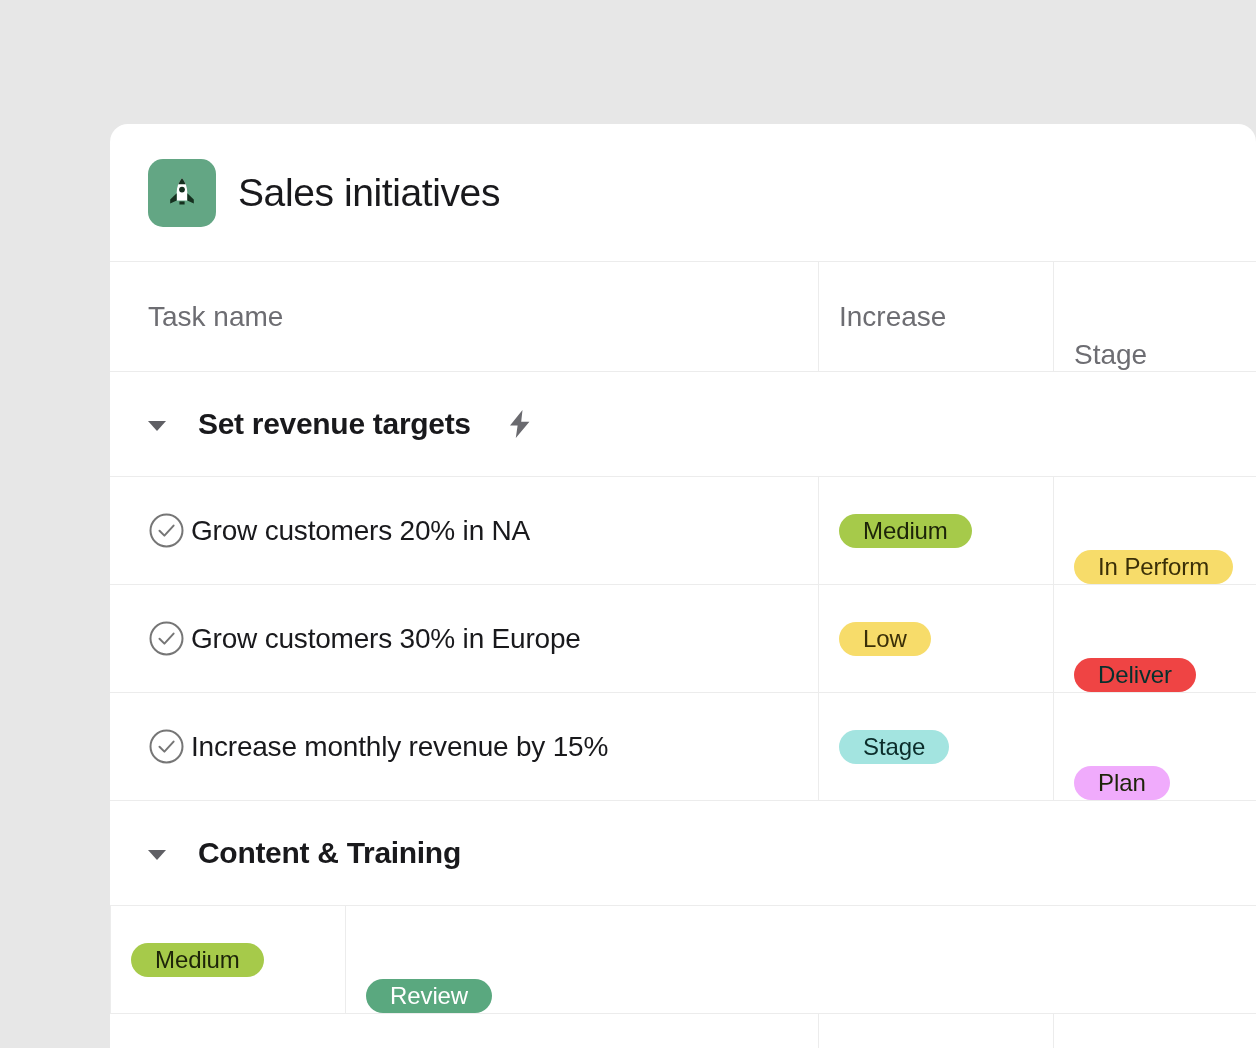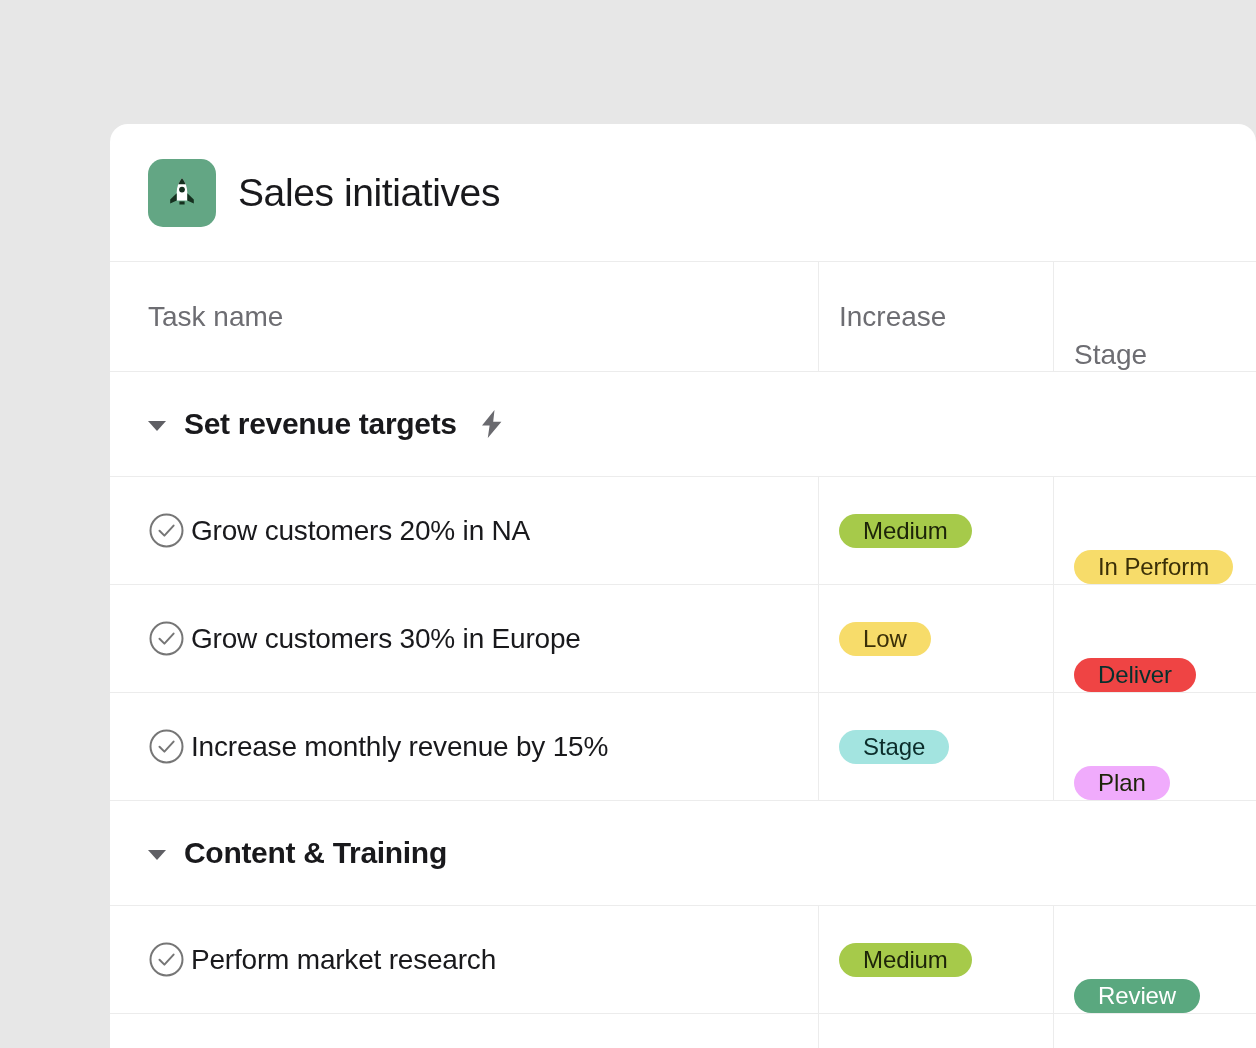--- a/index.html
+++ b/index.html
@@ -105,21 +105,21 @@
     font-weight: 400;
   }
 
   
   .section-row { height: 105px; }
   .section-row .cell-priority,
   .section-row .cell-stage { border-left: none; }
   .section-inner {
     display: flex;
     align-items: center;
-    gap: 18px;
+    gap: 32px;
   }
   .caret {
     width: 0;
     height: 0;
     border-left: 9px solid transparent;
     border-right: 9px solid transparent;
     border-top: 10px solid #5f5f64;
     flex: 0 0 auto;
     margin-top: 3px;
   }
@@ -269,29 +269,20 @@
         <div class="section-inner">
           <span class="caret"></span>
           <span class="section-title">Content &amp; Training</span>
         </div>
       </div>
       <div class="cell-priority"></div>
       <div class="cell-stage"></div>
     </div>
 
     <div class="row task-row">
-      <div class="cell-task">
-        <span class="check-icon">
-          <svg width="37" height="37" viewBox="0 0 37 37" aria-hidden="true">
-            <circle cx="18.5" cy="18.5" r="16" fill="none" stroke="#767676" stroke-width="2"></circle>
-            <path d="M11.5 18.8 L16.4 23.6 L25.6 13.6" fill="none" stroke="#767676" stroke-width="2" stroke-linecap="round" stroke-linejoin="round"></path>
-          </svg>
-        </span>
-        <span class="task-label">Perform market research</span>
-      </div>
       <div class="cell-priority">
         <span class="pill" style="background: rgb(166, 202, 74); color: rgb(29, 36, 9);">Medium</span>
       </div>
       <div class="cell-stage">
         <span class="pill" style="background: rgb(90, 168, 127); color: rgb(255, 255, 255);">Review</span>
       </div>
     </div>
 
     <div class="row empty-row">
       <div class="cell-task">

